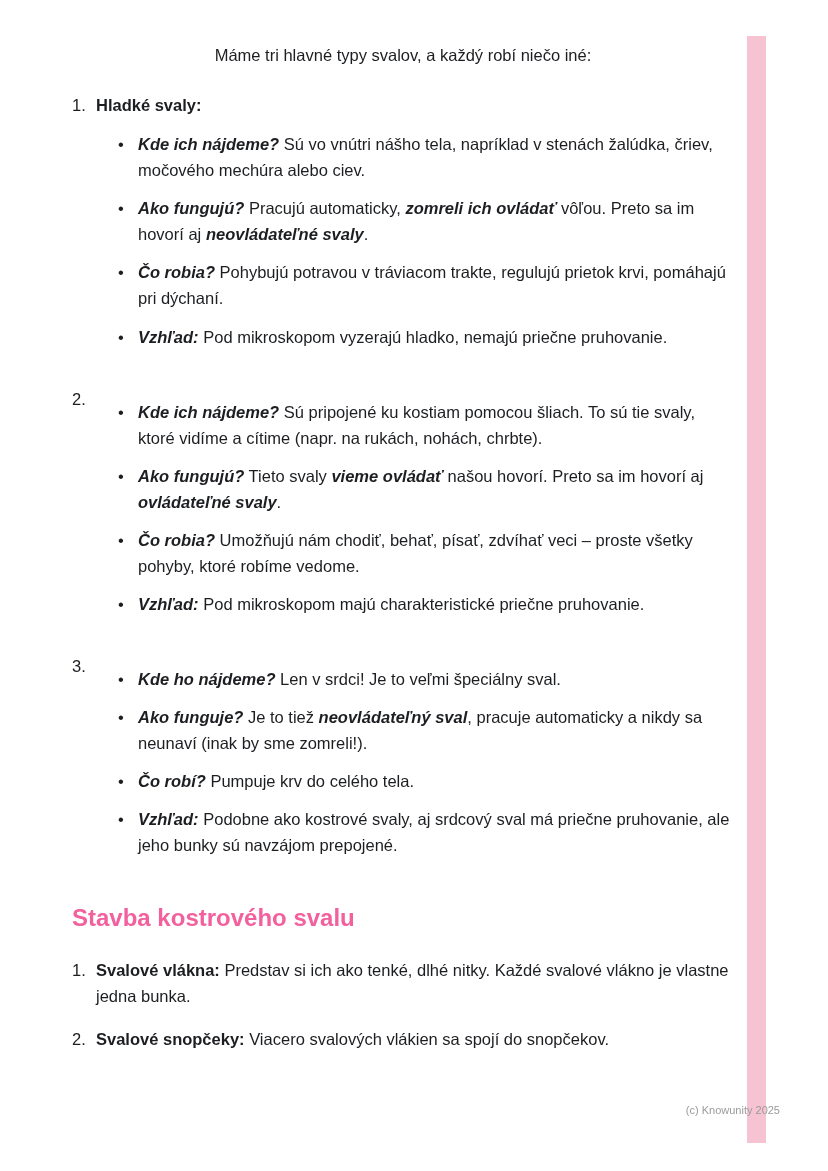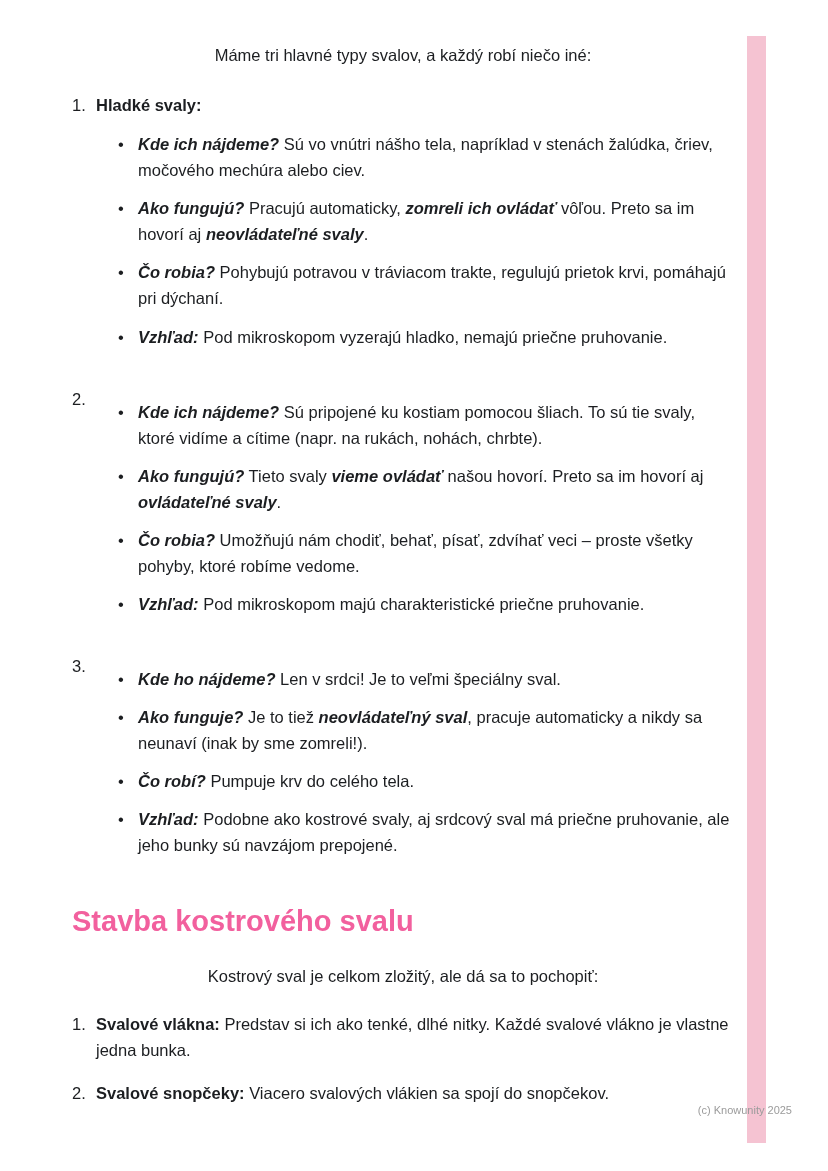--- a/index.html
+++ b/index.html
@@ -34,29 +34,29 @@
   .li-body { flex: 1 1 auto; min-width: 0; }
   .item-title { font-weight: 700; }
   ul.bullets { list-style: none; margin: 13px 0 0 0; padding: 0 0 0 22px; }
   ul.bullets > li { display: flex; margin: 12px 0; }
   .mark { flex: none; width: 20px; }
   .btxt { flex: 1 1 auto; min-width: 0; }
   .it { font-style: italic; font-weight: bold; }
   .bd { font-weight: 700; }
   h2.section-heading {
     margin: 34px 0 24px 0;
-    font-size: 29px;
+    font-size: 24px;
     line-height: 1.2;
     font-weight: 700;
     color: var(--pink, #f2609e);
   }
   .section-intro { margin: 0 0 22px 0; }
   .watermark {
     position: absolute;
-    right: 36px; bottom: 52px;
+    right: 48px; bottom: 52px;
     font-size: 11px;
     color: var(--wmark, #9b9b9b);
     z-index: 5;
     white-space: nowrap;
   }
 </style>
 </head>
 <body>
 
 <div class="stripe"></div>
@@ -132,21 +132,20 @@
               <span class="mark">•</span>
               <span class="btxt"><span class="it">Vzhľad:</span><span> Podobne ako kostrové svaly, aj srdcový sval má priečne pruhovanie, ale jeho bunky sú navzájom prepojené.</span></span>
             </li>
           </ul>
         </div>
       </li>
     </ol>
 
   <h2 class="section-heading">Stavba kostrového svalu</h2>
 
-  <p class="section-intro">Kostrový sval je celkom zložitý, ale dá sa to pochopiť:</p>
 
   <ol class="numlist tight" id="structure-list">
       <li>
         <span class="num">1.</span>
         <div class="li-body"><span class="bd">Svalové vlákna:</span><span> Predstav si ich ako tenké, dlhé nitky. Každé svalové vlákno je vlastne jedna bunka.</span></div>
       </li>
       <li>
         <span class="num">2.</span>
         <div class="li-body"><span class="bd">Svalové snopčeky:</span><span> Viacero svalových vlákien sa spojí do snopčekov.</span></div>
       </li>

